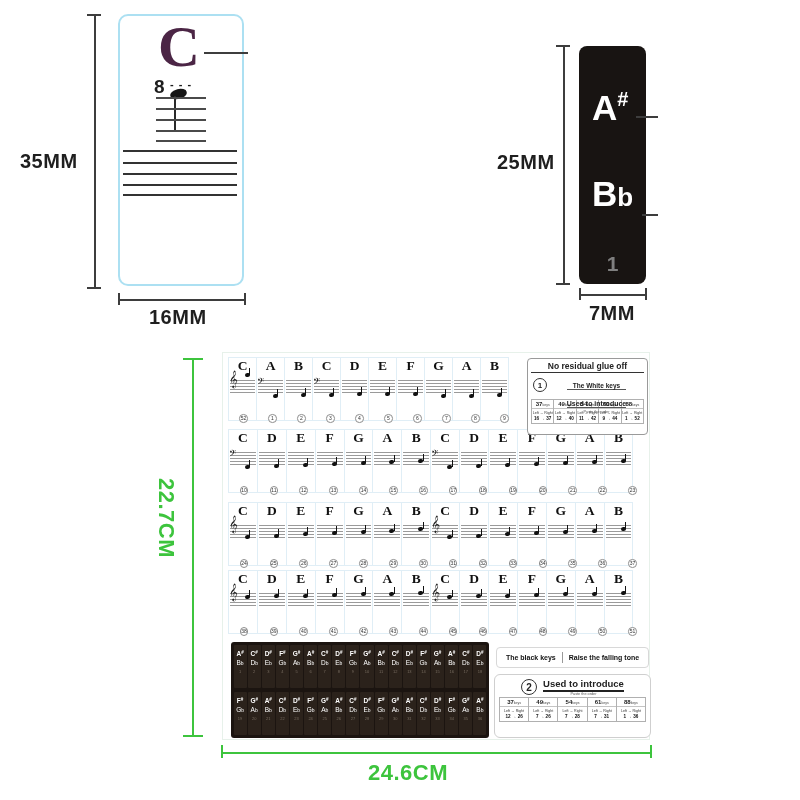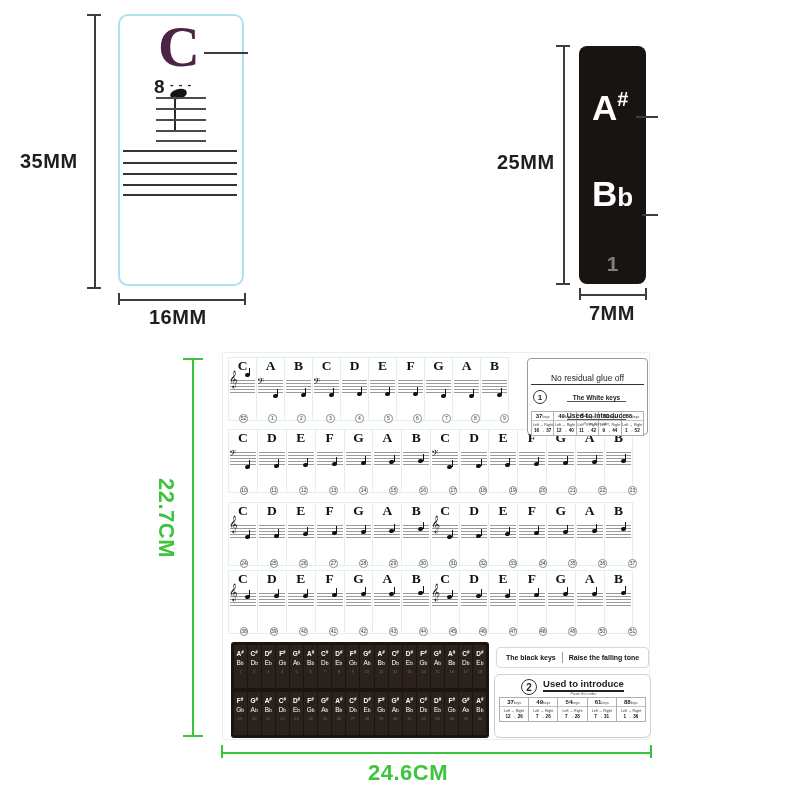--- a/index.html
+++ b/index.html
@@ -48,21 +48,21 @@
   .mstem{position:absolute;width:1px;height:7px;background:#111;}
   .clef{position:absolute;left:0;top:-2px;font-family:"DejaVu Sans",sans-serif;font-size:15px;line-height:1;color:#222;}
   .clef.bass{font-size:11px;top:3px;}
   .circrow{position:absolute;display:flex;}
   .circ{width:8.5px;height:8.5px;border:1px solid #8d8d8d;border-radius:50%;background:#fff;color:#333;
         font-size:5px;display:flex;align-items:center;justify-content:center;box-sizing:border-box;}
   .circslot{display:flex;justify-content:center;}
   
   .winfo{position:absolute;left:304px;top:5px;width:121px;height:77px;border:1px solid #9a9a9a;
          border-radius:4px;background:#fff;padding:2px 3px;box-sizing:border-box;}
-  .wi-title{font-size:8.5px;font-weight:400;text-align:center;border-bottom:1.5px solid #333;padding-bottom:1px;margin-top:12px;}
+  .wi-title{font-size:8.5px;font-weight:700;text-align:center;border-bottom:1.5px solid #333;padding-bottom:1px;}
   .wi-mid{position:relative;margin-top:1px;height:24px;}
   .badge{border:1.3px solid #333;border-radius:50%;font-weight:700;display:flex;align-items:center;
          justify-content:center;background:#fff;color:#222;box-sizing:border-box;}
   .badge1{position:absolute;left:2px;top:4px;width:14px;height:14px;font-size:8px;}
   .wi-lines{margin-left:18px;text-align:center;}
   .wi-l1{font-size:6.5px;font-weight:700;display:inline-block;border-bottom:1px solid #555;padding:0 6px;}
   .wi-l2{font-size:7px;font-weight:700;display:inline-block;border-bottom:1px solid #555;}
   .tiny-note{font-size:3.8px;color:#555;text-align:center;}
   .ktable{display:flex;border:1px solid #b0b0b0;margin-top:1px;background:#fff;}
   .kcol{flex:1;border-left:1px solid #b0b0b0;text-align:center;padding:1px 0 2px 0;}

